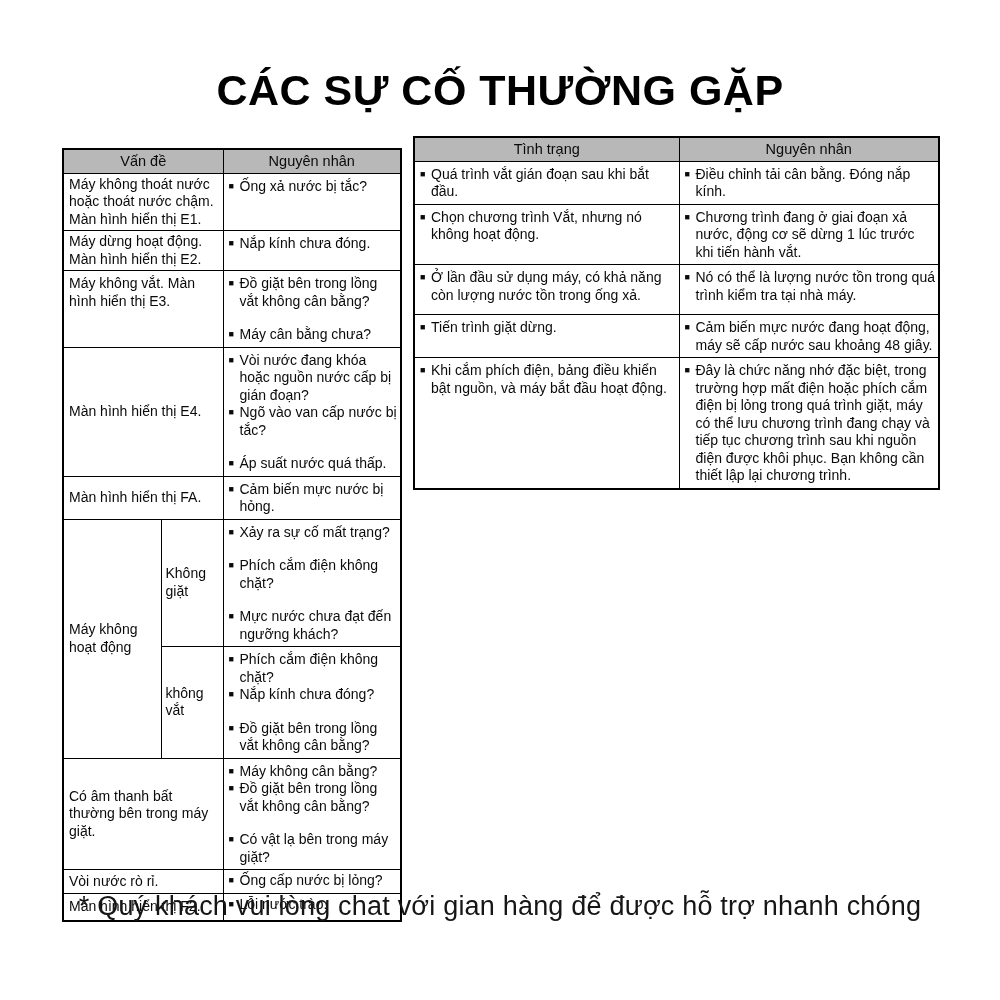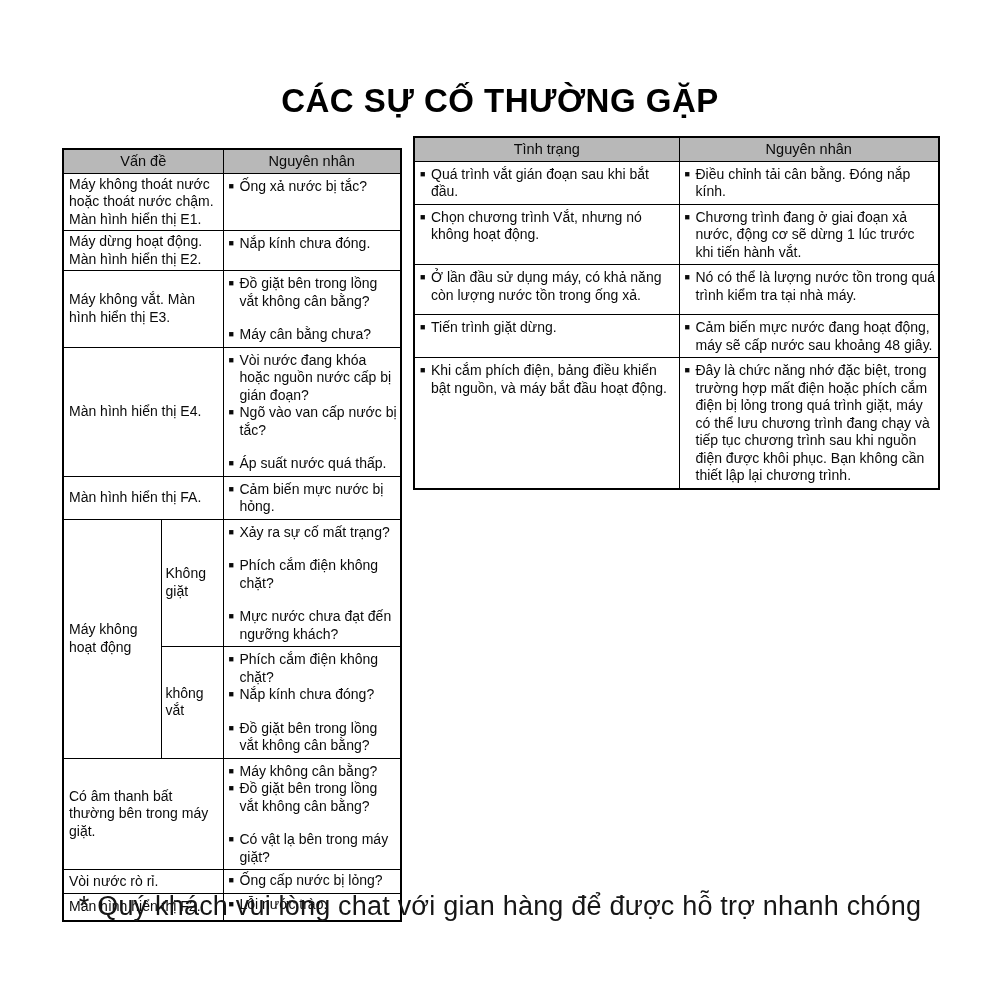--- a/index.html
+++ b/index.html
@@ -1,27 +1,27 @@
 <!DOCTYPE html>
 <html><head>
 <meta charset="utf-8">
 <style>
   html,body{margin:0;padding:0;background:#ffffff;}
   .page{position:relative;width:1000px;height:1000px;background:#ffffff;overflow:hidden;
         font-family:"Liberation Sans","DejaVu Sans",sans-serif;color:#000;}
-  .title{position:absolute;top:82px;left:0;width:100%;text-align:center;
-         font-size:33px;font-weight:700;letter-spacing:.5px;color:#000;}
+  .title{position:absolute;top:66px;left:0;width:100%;text-align:center;
+         font-size:43px;font-weight:700;letter-spacing:.5px;color:#000;}
   .footer{position:absolute;top:891px;left:0;width:100%;text-align:center;
           font-size:27px;font-weight:400;color:#161616;letter-spacing:.2px;}
   table.tbl{position:absolute;border-collapse:collapse;table-layout:fixed;
             border:2px solid #000;font-size:14px;line-height:1.25;color:#0a0a0a;}
   .tbl th,.tbl td{border:1.5px solid #000;overflow:hidden;}
   .tbl th{background:#b8b8b8;font-weight:400;text-align:center;font-size:14.5px;padding:2px 10px;}
   td.prob{padding:2px 5px;vertical-align:middle;text-align:left;}
-  td.va-top{vertical-align:top;padding-top:20px;}
+  td.va-top{vertical-align:top;padding-top:4px;}
   td.sub{padding:5px 4px;vertical-align:middle;text-align:left;}
   td.causes{padding:4px 2px 3px 5px;vertical-align:top;}
   .ci{display:flex;align-items:flex-start;}
   .ci.gap{margin-top:16px;}
   .bullet{flex:0 0 11px;font-size:9px;line-height:17px;}
   .ct{flex:1;}
   #left-tbl{left:62px;top:148px;width:338px;}
   #right-tbl{left:413px;top:136px;width:525px;}
 </style>
 </head>

